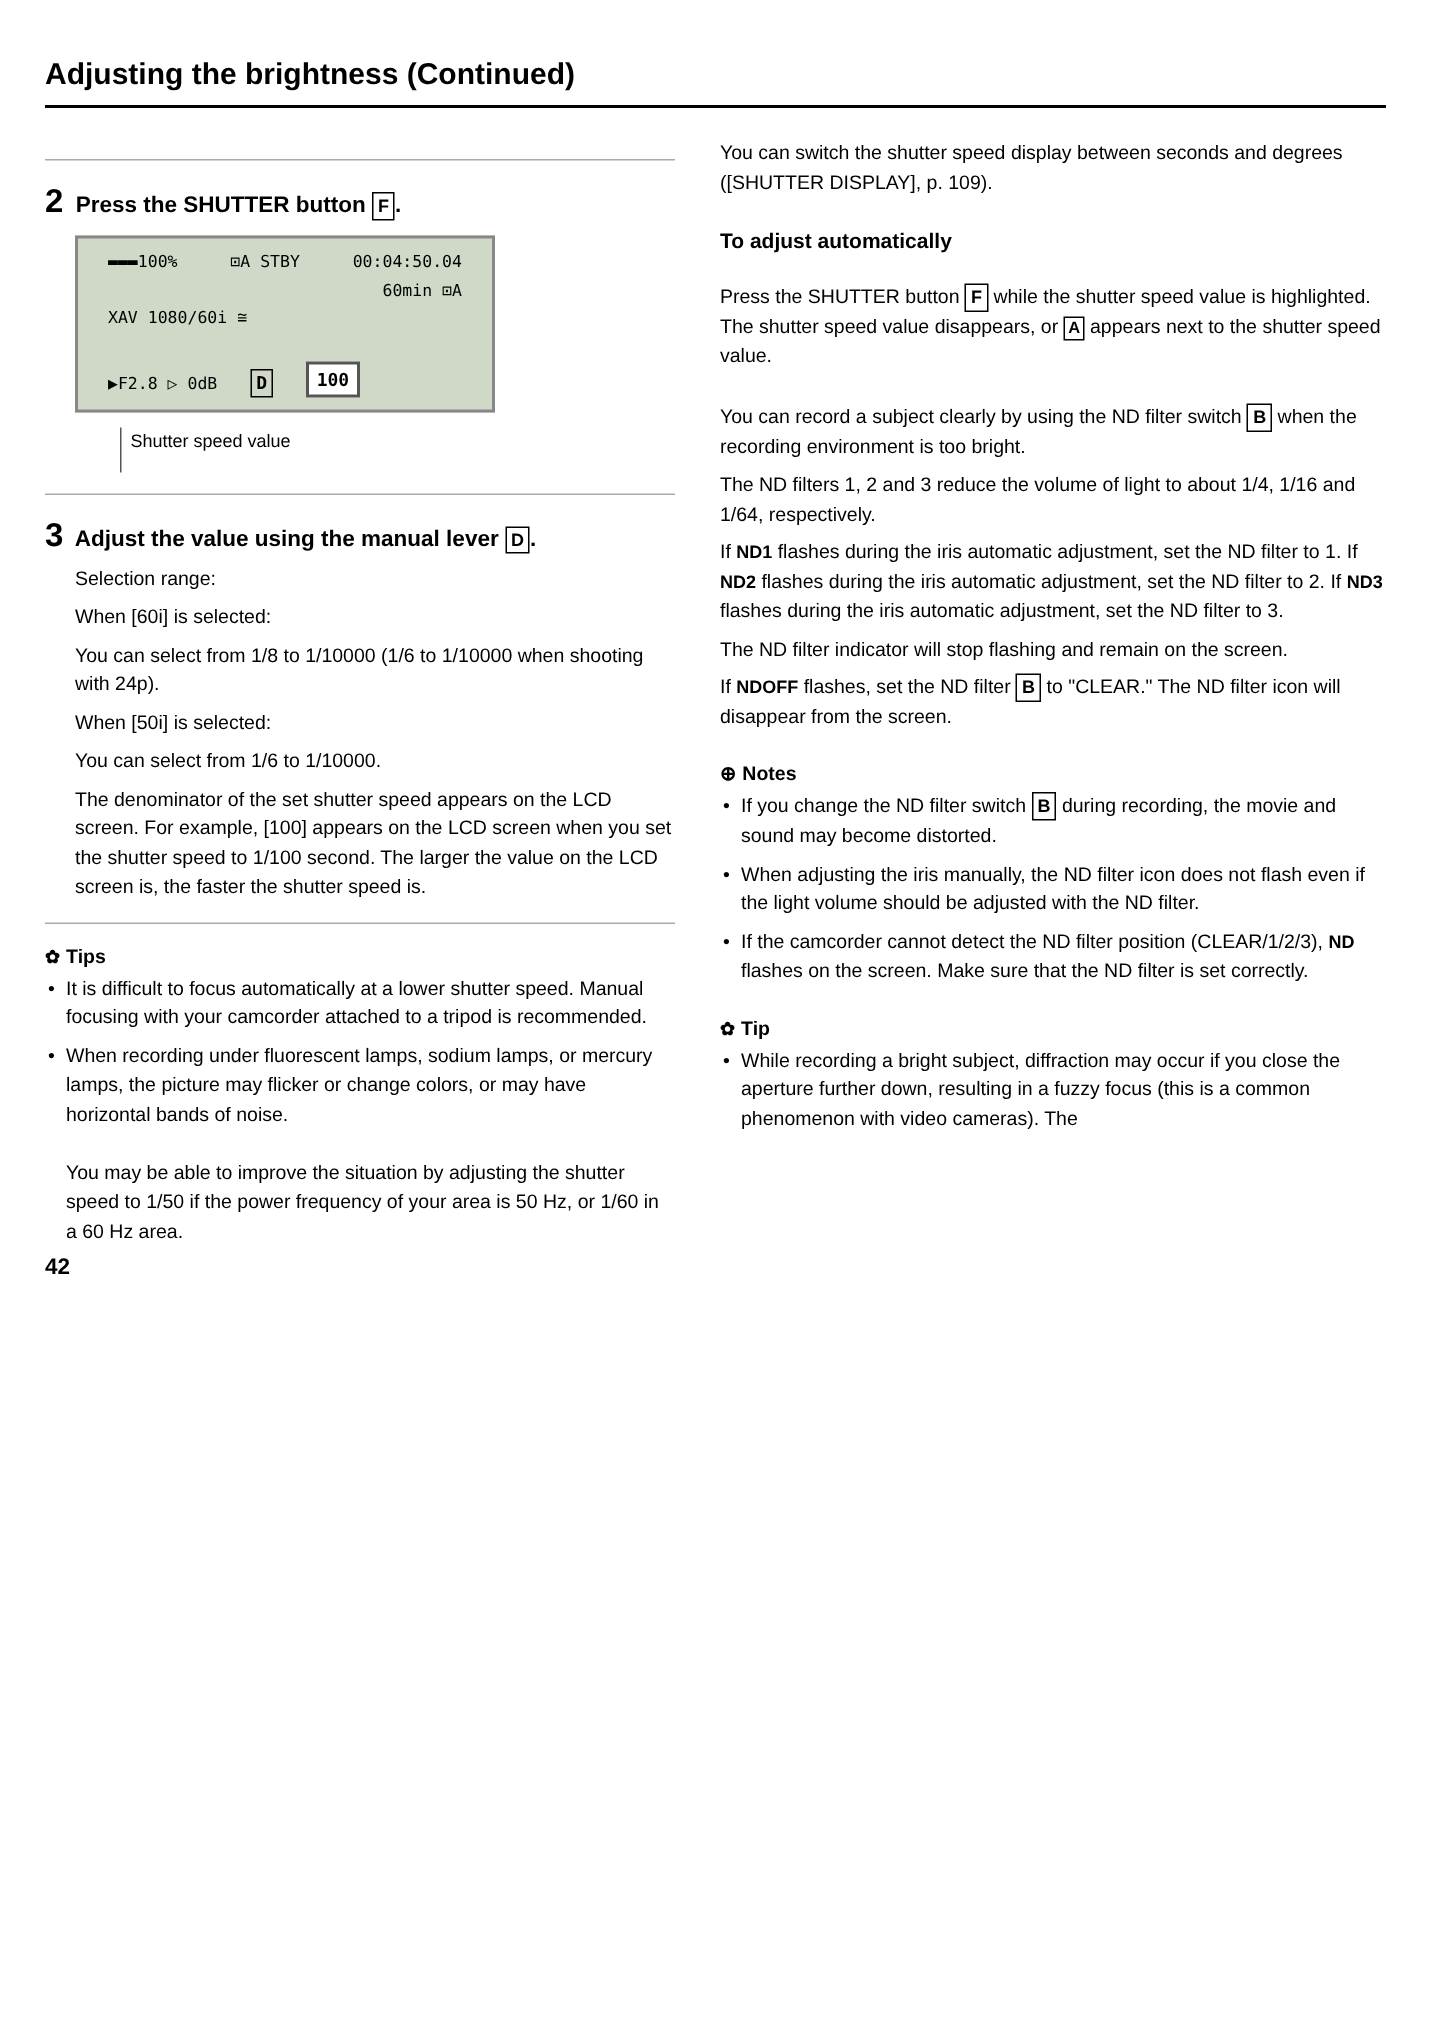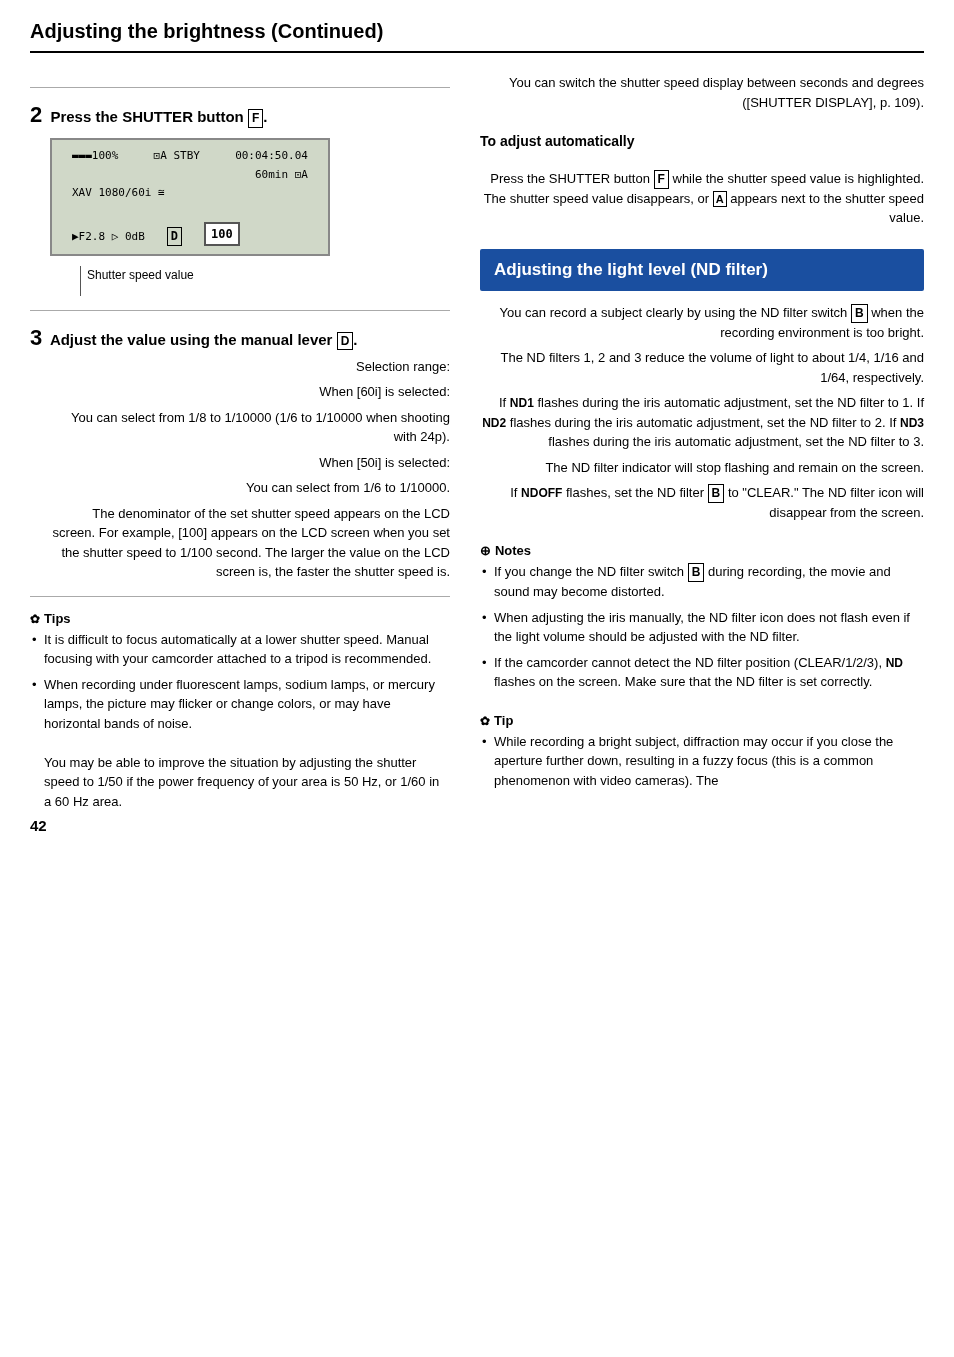--- a/index.html
+++ b/index.html
@@ -11,20 +11,21 @@
       width: 954px;
       min-height: 1357px;
       padding: 20px 30px;
     }
     .page-title {
       font-size: 20px;
       font-weight: bold;
       border-bottom: 2px solid #000;
       padding-bottom: 8px;
       margin-bottom: 20px;
+      margin-top: 19px;
     }
     .two-col {
       display: flex;
       gap: 30px;
     }
     .left-col {
       width: 420px;
       flex-shrink: 0;
     }
     .right-col {
@@ -168,21 +169,21 @@
       color: #000;
     }
     .nd-badge {
       font-weight: bold;
       font-size: 12px;
     }
     .page-number {
       font-size: 15px;
       font-weight: bold;
     }
-    p { line-height: 1.5; margin-bottom: 6px; text-align: right; }
+    p { line-height: 1.5; margin-bottom: 6px; }
   </style>
 </head>
 <body>
 
 <div class="page-title">Adjusting the brightness (Continued)</div>
 
 <div class="two-col">
 
   <div class="left-col">
 
@@ -273,23 +274,20 @@
         <span class="btn-box">F</span>
         <span>while the shutter speed value is highlighted. The shutter speed value disappears, or</span>
         <span class="icon-a">A</span>
         <span>appears next to the shutter speed value.</span>
       </p>
     </div>
 
     <br>
 
     
-    <div class="highlight-box">
-      <h2>Adjusting the light level (ND filter)</h2>
-    </div>
 
     
     <p>
       <span>You can record a subject clearly by using the ND filter switch</span>
       <span class="btn-box">B</span>
       <span>when the recording environment is too bright.</span>
     </p>
     <p>The ND filters 1, 2 and 3 reduce the volume of light to about 1/4, 1/16 and 1/64, respectively.</p>
 
     <p>

